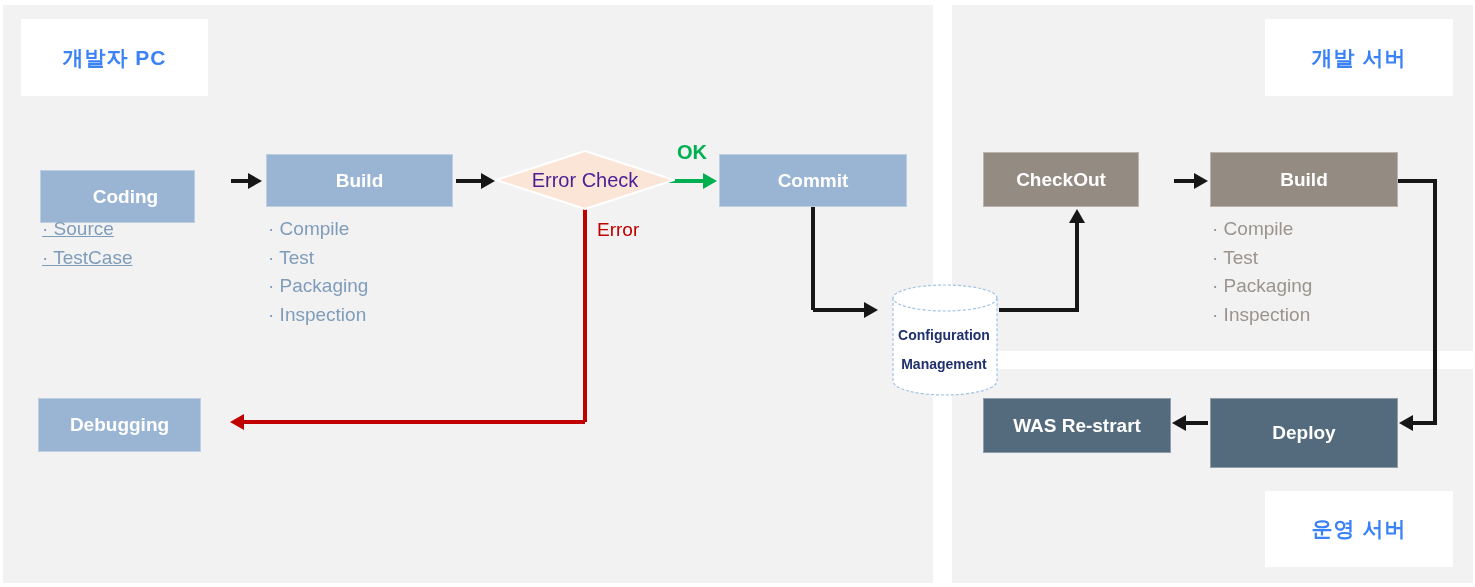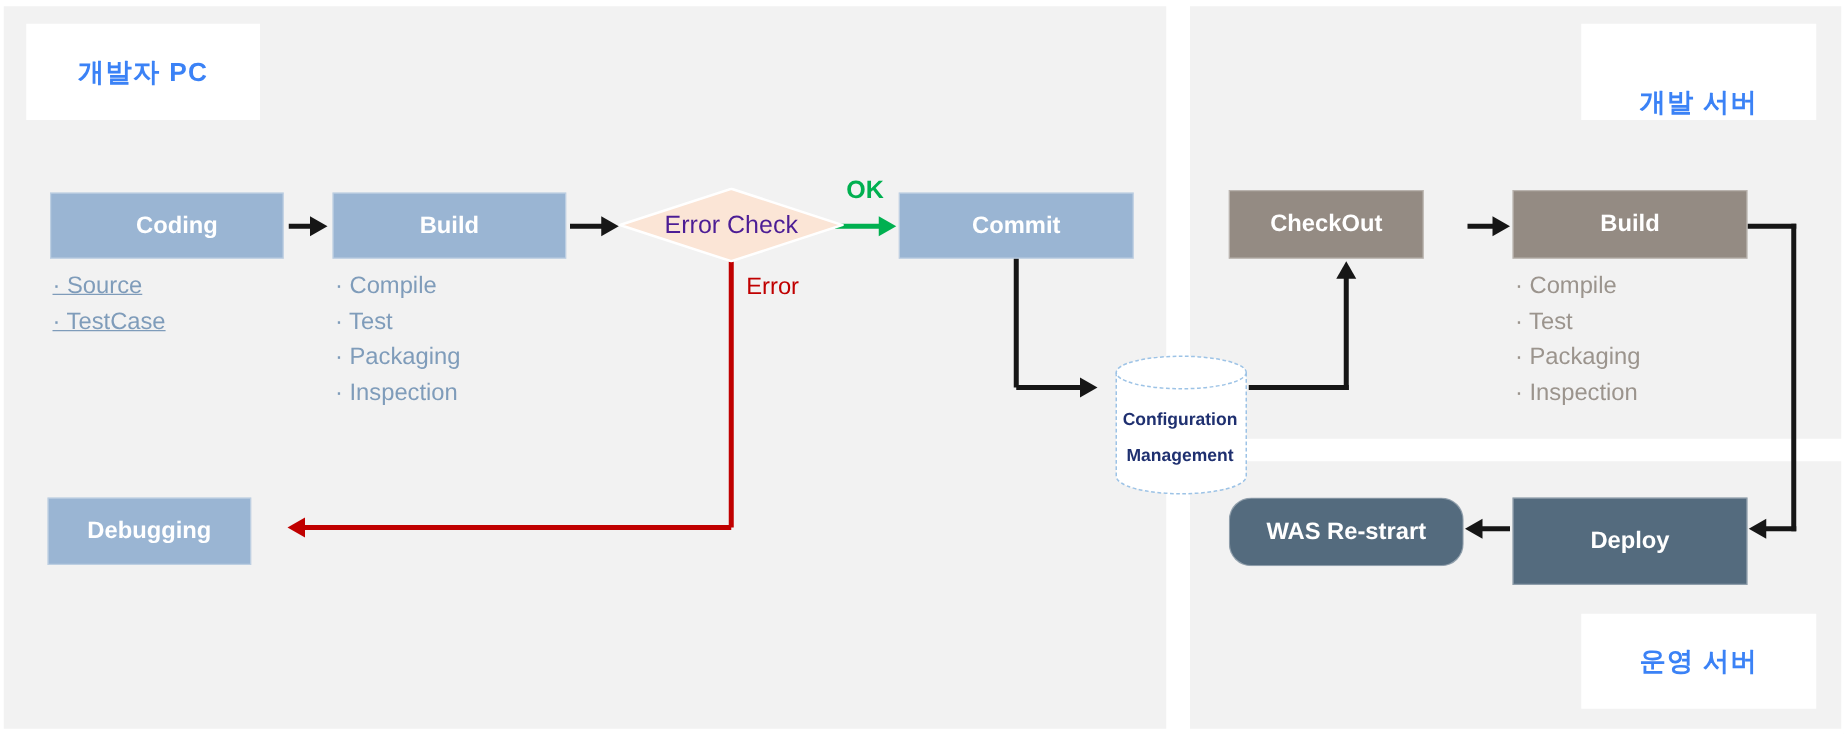--- a/index.html
+++ b/index.html
@@ -40,21 +40,21 @@
 
 <div class="stage">
 
   <div class="panel" style="left:3px;top:5px;width:930px;height:578px;"></div>
   <div class="panel" style="left:952px;top:5px;width:521px;height:346px;"></div>
   <div class="panel" style="left:952px;top:369px;width:521px;height:214px;"></div>
 
   <div class="zone-label" style="left:21px;top:19px;width:187px;height:77px;">
     <span>개발자 PC</span>
   </div>
-  <div class="zone-label" style="left:1265px;top:19px;width:188px;height:77px;align-items:flex-end;">
+  <div class="zone-label" style="left:1265px;top:19px;width:188px;height:77px;">
     <span>개발 서버</span>
   </div>
   <div class="zone-label" style="left:1265px;top:491px;width:188px;height:76px;">
     <span>운영 서버</span>
   </div>
 
   <div class="line" style="left:231px;top:179px;width:19px;height:4px;"></div>
   <div class="ah right" style="left:248px;top:173px;"></div>
 
   <div class="line" style="left:456px;top:179px;width:26px;height:4px;"></div>
@@ -79,39 +79,39 @@
   <div class="ah right" style="left:1194px;top:173px;"></div>
 
   <div class="line" style="left:1398px;top:179px;width:39px;height:4px;"></div>
   <div class="line" style="left:1433px;top:179px;width:4px;height:246px;"></div>
   <div class="line" style="left:1411px;top:421px;width:26px;height:4px;"></div>
   <div class="ah left" style="left:1399px;top:415px;"></div>
 
   <div class="line" style="left:1184px;top:421px;width:24px;height:4px;"></div>
   <div class="ah left" style="left:1172px;top:415px;"></div>
 
-  <div class="pbox blue" style="left:40px;top:154px;width:187px;height:53px;padding-left:16px;">
+  <div class="pbox blue" style="left:40px;top:170px;width:155px;height:53px;padding-left:16px;">
     <span>Coding</span>
   </div>
   <div class="pbox blue" style="left:266px;top:154px;width:187px;height:53px;">
     <span>Build</span>
   </div>
   <div class="pbox blue" style="left:719px;top:154px;width:188px;height:53px;">
     <span>Commit</span>
   </div>
   <div class="pbox blue" style="left:38px;top:398px;width:163px;height:54px;align-items:center;">
     <span>Debugging</span>
   </div>
   <div class="pbox taupe" style="left:983px;top:152px;width:156px;height:55px;">
     <span>CheckOut</span>
   </div>
   <div class="pbox taupe" style="left:1210px;top:152px;width:188px;height:55px;">
     <span>Build</span>
   </div>
-  <div class="pbox slate" style="left:983px;top:398px;width:188px;height:55px;border-radius:18px;">
+  <div class="pbox slate" style="left:983px;top:398px;width:188px;height:55px;">
     <span>WAS Re-strart</span>
   </div>
   <div class="pbox slate" style="left:1210px;top:398px;width:188px;height:70px;">
     <span>Deploy</span>
   </div>
 
   <div class="diamond-wrap">
     <svg width="180" height="60" viewBox="0 0 180 60">
       <polygon points="90,1 179,30 90,59 1,30" fill="#fbe5d6" stroke="#ffffff" stroke-width="2"></polygon>
     </svg>

